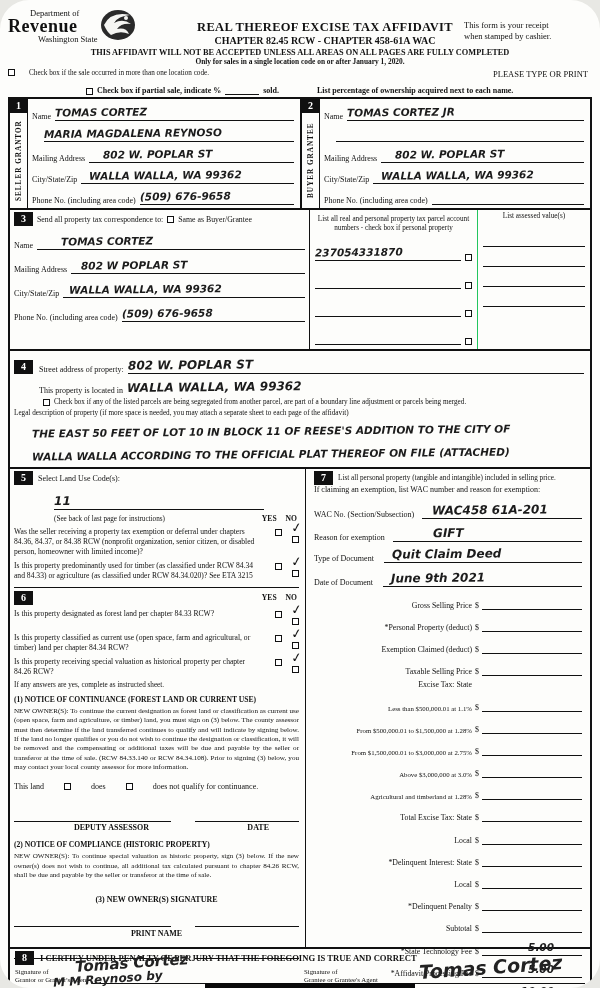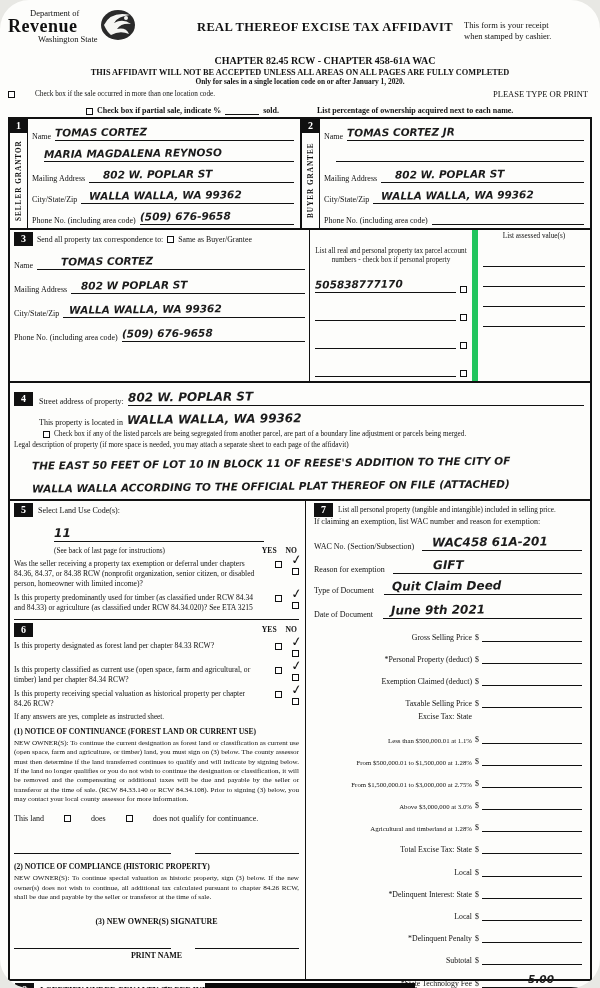--- a/index.html
+++ b/index.html
@@ -24,43 +24,43 @@
 
   
   .hdr { display:flex; padding-top:4px; }
   .logo-wrap { width:178px; position:relative; }
   .dept { font-size:8.5px; margin-left:22px; }
   .rev { font-size:18px; font-weight:bold; letter-spacing:0.5px; line-height:0.9; }
   .wast { font-size:8.5px; margin-left:30px; }
   .logo-svg { position:absolute; left:88px; top:0; }
   .hdr-center { flex:1; text-align:center; padding-top:12px; }
   .title { font-size:12.5px; font-weight:bold; letter-spacing:0.3px; }
-  .subtitle { font-size:10px; font-weight:bold;margin-top:20px; }
+  .subtitle { font-size:10px; font-weight:bold; }
   .hdr-right { width:128px; font-size:8.5px; padding-top:12px; line-height:1.25; }
   .warn { text-align:center; font-size:8.3px; font-weight:bold; margin-top:2px; }
   .onlyfor { text-align:center; font-size:7.4px; font-weight:bold; }
   .hdr-row2 { display:flex; margin-top:3px; }
-  .locbox { display:flex; gap:20px; width:240px; font-size:7.6px; line-height:1.25;align-items:center; }
+  .locbox { display:flex; gap:14px; width:240px; font-size:7.6px; line-height:1.25; }
   .typeprint { margin-left:auto; font-size:8.5px; padding-right:4px; }
   .partial { display:flex; align-items:flex-end; gap:4px; font-size:8px; margin:5px 0 2px 78px; }
 
   
   .band12 { display:flex; border:2px solid #111; border-bottom:none; }
   .half { width:50%; display:flex; }
   .half + .half { border-left:2px solid #111; }
   .rolecol { width:18px; border-right:1px solid #111; display:flex; flex-direction:column; align-items:center; }
   .rolecol .vlabel { flex:1; padding:2px 0; }
   .fields { flex:1; padding:1px 6px 3px 4px; }
   .frow { display:flex; align-items:flex-end; margin-top:2px; }
   .frow .lbl { margin-right:4px; }
 
   
   .band3 { display:flex; border:2px solid #111; border-top:2px solid #111; }
   .s3left { width:300px; padding:2px 4px 4px 4px; border-right:1px solid #111; }
-  .s3mid { width:168px; border-right:6px solid #22c55e; padding:17px 5px 4px 5px; }
+  .s3mid { width:168px; border-right:1px solid #22c55e; padding:5px 5px 4px 5px; }
   .s3right { flex:1; padding:2px 5px 4px 5px; }
   .s3hdr { display:flex; gap:4px; align-items:center; font-size:7.8px; }
   .parcel-row { display:flex; align-items:flex-end; gap:4px; margin-top:9px; }
   .assessed-row { margin-top:9px; }
 
   
   .band4 { border:2px solid #111; border-top:none; padding:2px 6px 3px 4px; }
   .legal-hw { margin:1px 0 0 18px; line-height:1.45; }
 
   
@@ -223,21 +223,21 @@
           <span class="uline"><span class="hw" style="margin-left:6px">WALLA WALLA, WA 99362</span></span>
         </div>
       <div class="frow" style="margin-top:5px">
           <span class="lbl">Phone No. (including area code)</span>
           <span class="uline"><span class="hw">(509) 676-9658</span></span>
         </div>
     </div>
     <div class="s3mid">
       <div class="sm" style="text-align:center; line-height:1.25">List all real and personal property tax parcel account numbers - check box if personal property</div>
       <div class="parcel-row">
-          <span class="uline"><span class="hw">505838777170</span></span>
+          <span class="uline"><span class="hw">237054331870</span></span>
           <span class="cb"></span>
         </div>
       <div class="parcel-row">
           <span class="uline"><span class="hw"></span></span>
           <span class="cb"></span>
         </div>
       <div class="parcel-row">
           <span class="uline"><span class="hw"></span></span>
           <span class="cb"></span>
         </div>
@@ -347,20 +347,25 @@
         <span class="lbl">This land</span>
         <span class="cb"></span>
         <span class="lbl">does</span>
         <span class="cb"></span>
         <span class="lbl">does not qualify for continuance.</span>
       </div>
       <div class="siglines" style="margin-top:30px">
         <span class="uline" style="flex:3"></span>
         <span class="uline" style="flex:2"></span>
       </div>
+      <div class="row" style="margin-top:1px">
+        <span class="lbl b" style="margin-left:60px">DEPUTY ASSESSOR</span>
+        <span class="grow"></span>
+        <span class="lbl b" style="margin-right:30px">DATE</span>
+      </div>
       <div class="ptitle" style="margin-top:8px">(2) NOTICE OF COMPLIANCE (HISTORIC PROPERTY)</div>
       <div class="para">NEW OWNER(S): To continue special valuation as historic property, sign (3) below. If the new owner(s) does not wish to continue, all additional tax calculated pursuant to chapter 84.26 RCW, shall be due and payable by the seller or transferor at the time of sale.</div>
       <div class="center-b">(3) NEW OWNER(S) SIGNATURE</div>
       <div class="siglines" style="margin-top:22px">
         <span class="uline" style="flex:3"></span>
         <span class="uline" style="flex:2"></span>
       </div>
       <div class="center-b" style="margin-top:2px">PRINT NAME</div>
       <div class="siglines" style="margin-top:20px">
         <span class="uline" style="flex:3"></span>

